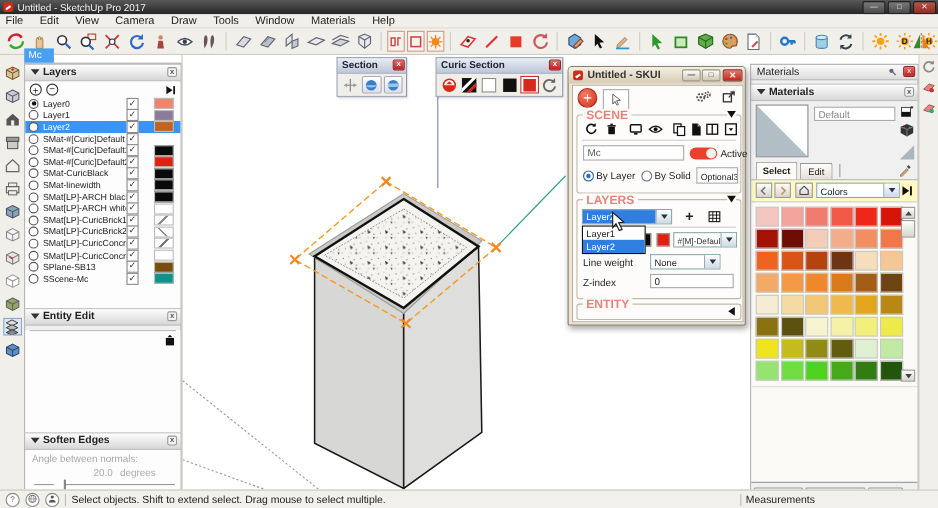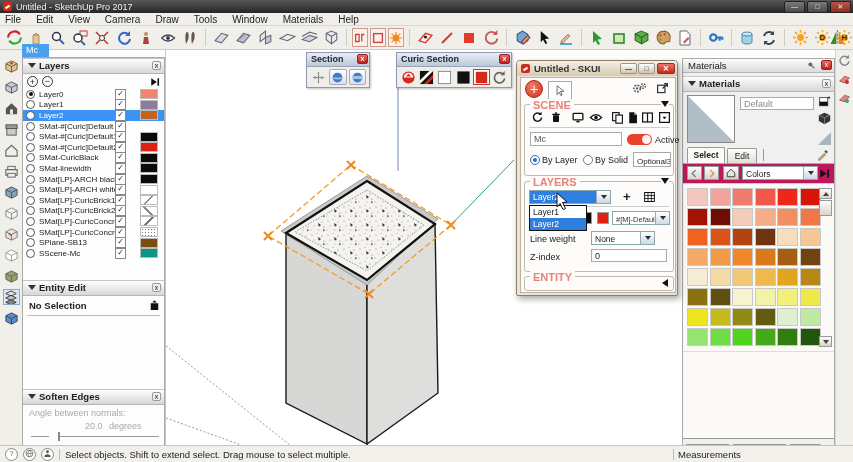--- a/index.html
+++ b/index.html
@@ -687,21 +687,20 @@
           <span class="lswatch" style="background: rgb(13, 148, 136);"></span>
         </div>
       </div>
   </div>
   <div class="hdr">
     <span class="tri"></span>
     <span>Entity Edit</span>
     <span class="xbox" style="right:3px;top:2px">x</span>
   </div>
   <div style="background:#fdfdfd;height:93px;position:relative">
-    <div style="font-size:9.5px;font-weight:bold;padding:4px 0 0 6px">No Selection</div>
     <svg class="abs" style="right:5px;top:4px" width="9" height="11" viewBox="0 0 12 14">
         <rect x="1" y="4" width="10" height="9" fill="#111"></rect>
         <path d="M6 0l3 3H3z" fill="#111"></path>
       </svg>
     <div style="border-bottom:1px solid #bbb;margin:4px 4px 0 4px"></div>
   </div>
   <div class="hdr">
     <span class="tri"></span>
     <span>Soften Edges</span>
     <span class="xbox" style="right:3px;top:2px">x</span>
@@ -906,21 +905,21 @@
     <span class="tab active" style="left:4px;top:1px;width:38px;height:16px;line-height:15px">Select</span>
     <span class="tab" style="left:44px;top:2px;width:30px;height:15px;line-height:14px">Edit</span>
     <span style="position:absolute;left:80px;top:3px;width:1px;height:12px;background:#999"></span>
     <span style="position:absolute;right:4px;top:1px">
         <svg width="13" height="14" viewBox="0 0 16 16">
           <path d="M2 14l7-7 1.8 1.8-7 7H2z" fill="#caa07a" stroke="#86552a" stroke-width=".6"></path>
           <path d="M9 5l2-2 2.5 2.5-2 2z" fill="#456"></path>
         </svg>
       </span>
   </div>
-  <div style="position:relative;height:19px;background:#be185d">
+  <div style="position:relative;height:19px;background:#fef9c3">
     <span class="sb-btn" style="left:4px;top:2px;width:15px;height:14px">
         <svg width="9" height="9" viewBox="0 0 16 16">
           <path d="M10 2L4 8l6 6" f="" fill="none" stroke="#777" stroke-width="2.4"></path>
         </svg>
       </span>
     <span class="sb-btn" style="left:21px;top:2px;width:15px;height:14px">
         <svg width="9" height="9" viewBox="0 0 16 16">
           <path d="M6 2l6 6-6 6" fill="none" stroke="#c89060" stroke-width="2.4"></path>
         </svg>
       </span>

